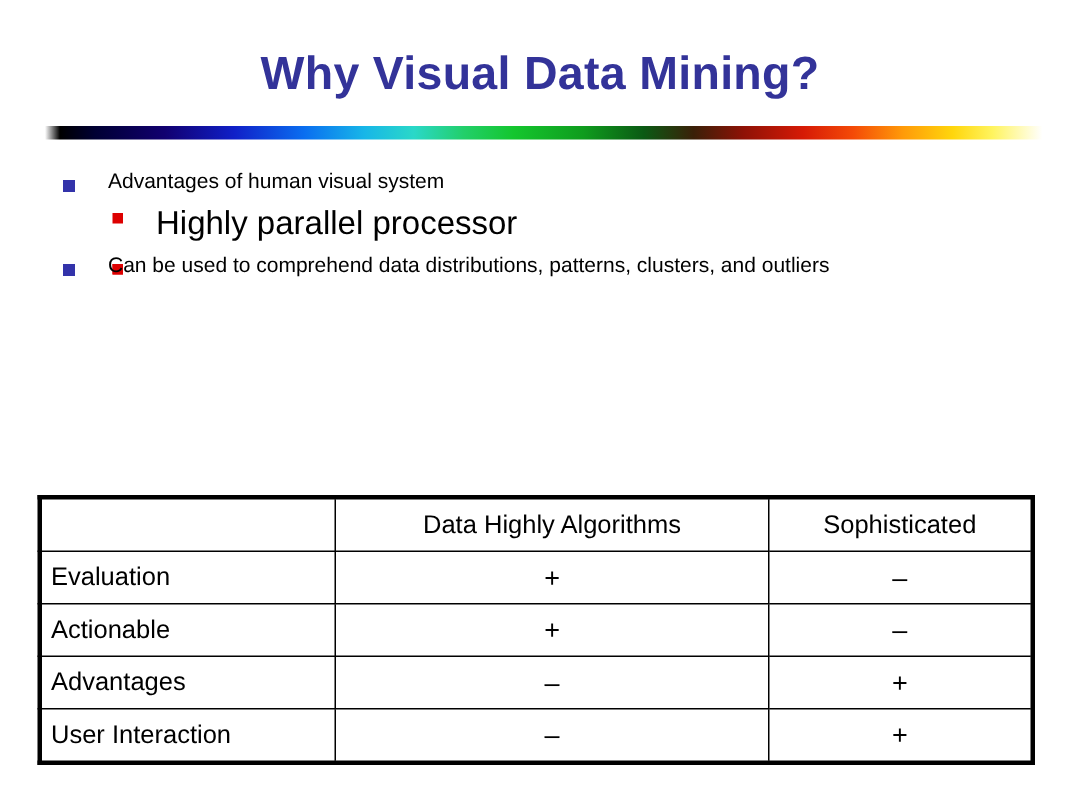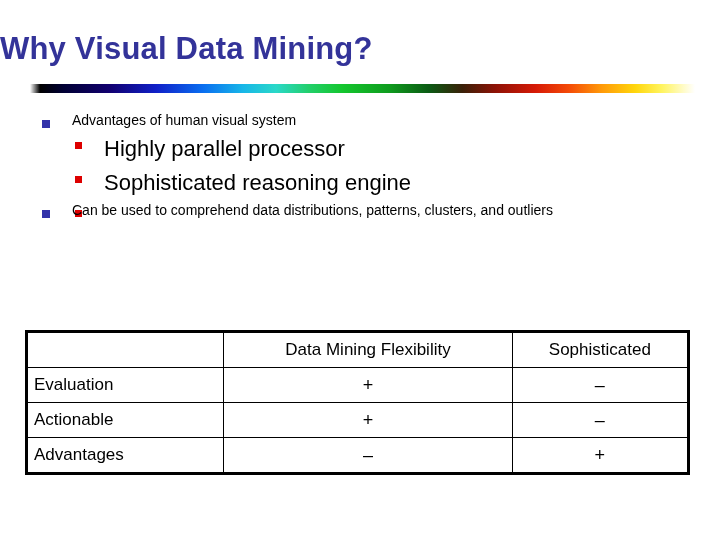--- a/index.html
+++ b/index.html
@@ -24,21 +24,21 @@
     height: 540px;
     background: #ffffff;
   }
 
   
   .slide-title {
     position: absolute;
     left: 0;
     top: 32px;
     width: 720px;
-    text-align: left;
+    text-align: center;
     font-size: 31px;
     font-weight: bold;
     letter-spacing: 0.2px;
     color: #333399;
     line-height: 1.1;
     white-space: nowrap;
   }
 
   
   .divider-wrap {
@@ -175,21 +175,20 @@
       <span class="bullet-text">Advantages of human visual system</span>
     </div>
 
     <div class="bullet-row bullet-l2">
       <span class="marker marker-l2"></span>
       <span class="bullet-text">Highly parallel processor</span>
     </div>
 
     <div class="bullet-row bullet-l2">
       <span class="marker marker-l2"></span>
-      <span class="bullet-text">Sophisticated reasoning engine</span>
     </div>
 
     <div class="bullet-row bullet-l2">
       <span class="marker marker-l2"></span>
     </div>
 
     <div class="bullet-row bullet-l1">
       <span class="marker marker-l1"></span>
       <span class="bullet-text">Can be used to comprehend data distributions, patterns, clusters, and outliers</span>
     </div>
@@ -198,36 +197,41 @@
 
   <table class="cmp-table">
     <colgroup>
       <col class="col-label">
       <col class="col-dm">
       <col class="col-vis">
     </colgroup>
     <thead>
       <tr>
         <th class="hdr-blank"></th>
-        <th class="hdr-cell">Data Mining Flexibility</th>
+        <th class="hdr-cell">Data Highly Algorithms</th>
         <th class="hdr-cell">Sophisticated</th>
       </tr>
     </thead>
     <tbody>
       <tr>
         <td class="row-label">Evaluation</td>
         <td class="mark-cell">+</td>
         <td class="mark-cell">–</td>
       </tr>
       <tr>
         <td class="row-label">Actionable</td>
         <td class="mark-cell">+</td>
         <td class="mark-cell">–</td>
       </tr>
       <tr>
         <td class="row-label">Advantages</td>
         <td class="mark-cell">–</td>
         <td class="mark-cell">+</td>
       </tr>
+      <tr>
+        <td class="row-label">User Interaction</td>
+        <td class="mark-cell">–</td>
+        <td class="mark-cell">+</td>
+      </tr>
     </tbody>
   </table>
 
 </div>
 
 </body></html>

